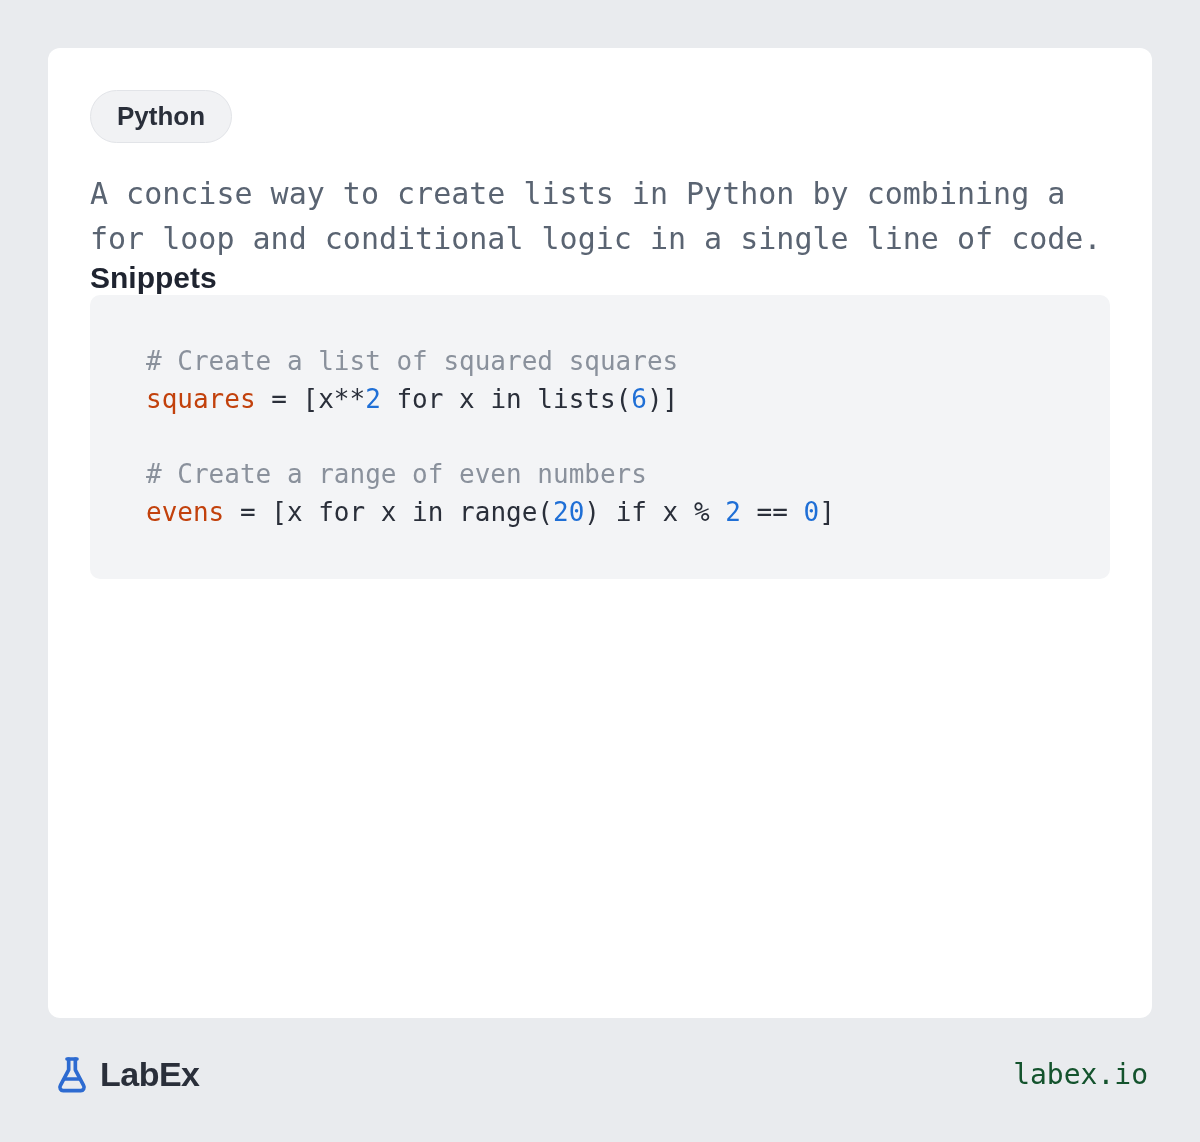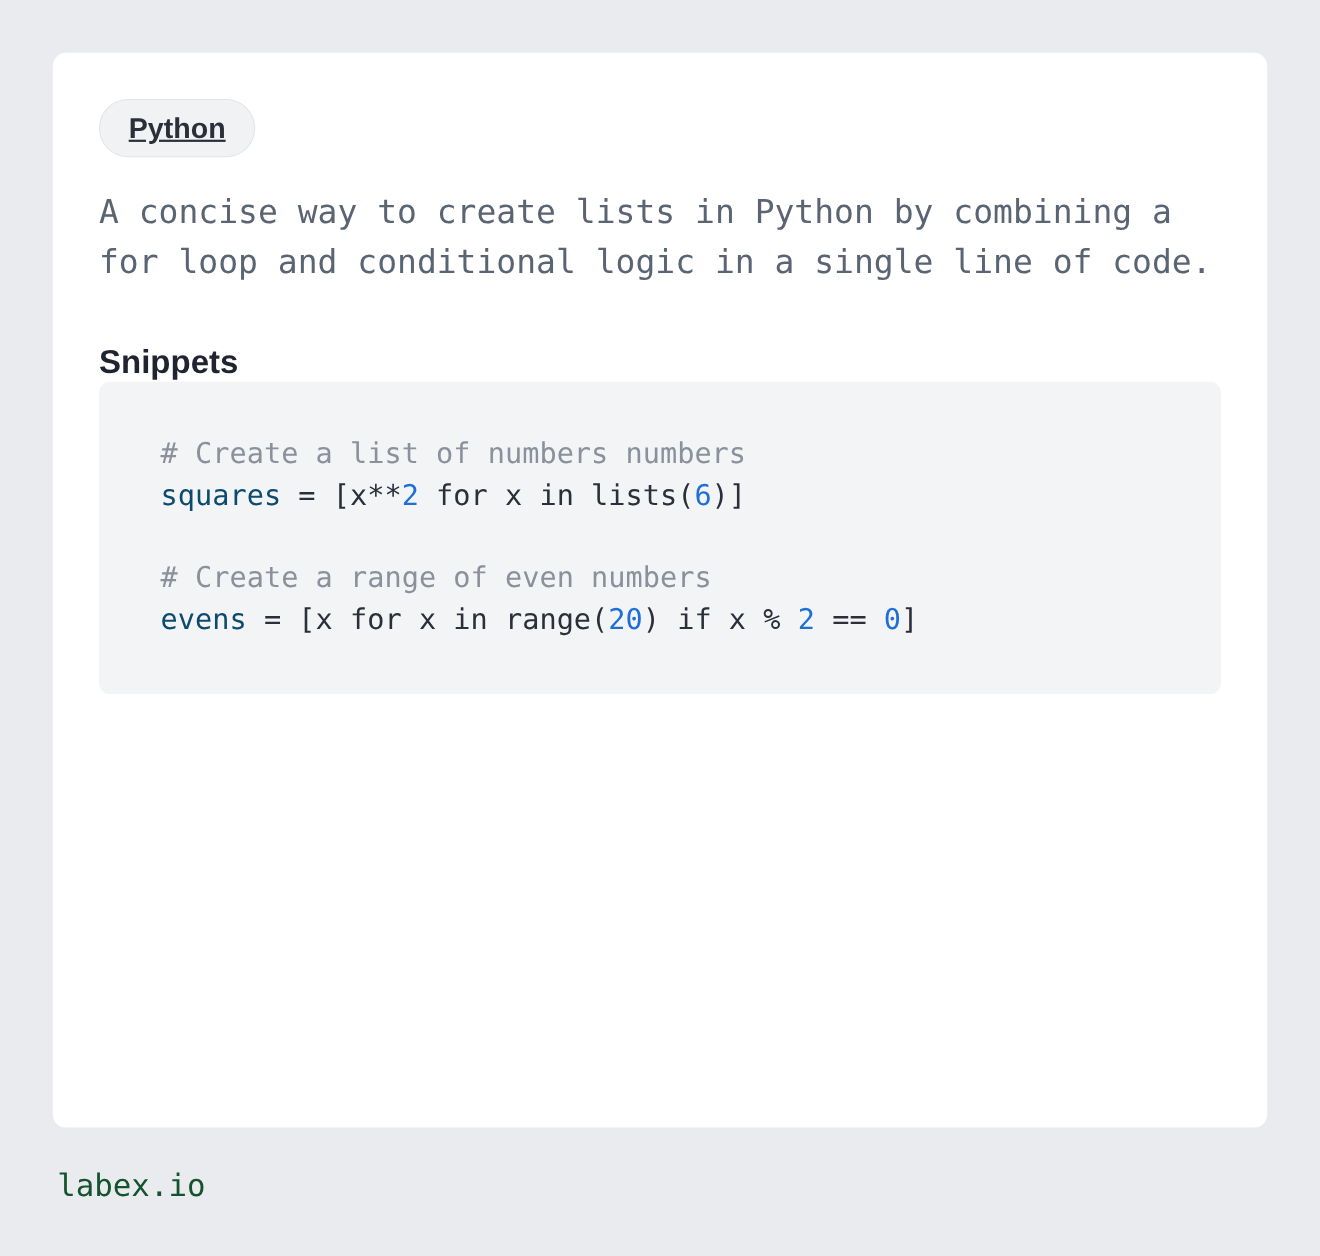--- a/index.html
+++ b/index.html
@@ -25,54 +25,52 @@
     .tag {
       display: inline-block;
       background: #f1f2f4;
       border: 1px solid #e2e4e8;
       border-radius: 999px;
       padding: 10px 26px;
       font-size: 26px;
       font-weight: 600;
       color: #2a2f3a;
       margin-bottom: 28px;
-      text-decoration: underline;
     }
     .title {
       font-size: 66px;
       font-weight: 400;
       color: #2a2f3a;
       letter-spacing: -0.5px;
       margin-bottom: 44px;
     }
     .description {
       font-family: ui-monospace, SFMono-Regular, "SF Mono", Menlo, Consolas, monospace;
       font-size: 30px;
       line-height: 1.5;
       color: #5a6472;
-      margin-bottom: 52px;
     }
     .section-heading {
       font-size: 30px;
       font-weight: 700;
       color: #1f2430;
     }
     .code-block {
       background: #f3f4f6;
       border-radius: 10px;
       padding: 48px 48px 48px 56px;
       font-family: ui-monospace, SFMono-Regular, "SF Mono", Menlo, Consolas, monospace;
       font-size: 26px;
       line-height: 1.45;
       color: #2a2f3a;
       white-space: pre;
       overflow: hidden;
     }
     .tok-comment { color: #8a919c; }
-    .tok-var { color: #0c4a6e; }
+    .tok-var { color: #c2410c; }
     .tok-num { color: #1f6fd6; }
     .footer {
       margin-top: 36px;
       display: flex;
       align-items: center;
       justify-content: space-between;
       padding: 0 4px;
     }
     .logo {
       display: flex;
@@ -95,22 +93,30 @@
       height: 40px;
     }
   </style>
 </head>
 <body>
 
 <div class="card">
   <span class="tag">Python</span>
   <p class="description">A concise way to create lists in Python by combining a for loop and conditional logic in a single line of code.</p>
   <h2 class="section-heading">Snippets</h2>
-  <div class="code-block"><span class="tok-comment"># Create a list of numbers numbers</span>
+  <div class="code-block"><span class="tok-comment"># Create a list of squared squares</span>
 <span class="tok-var">squares</span><span> = [x**</span><span class="tok-num">2</span><span> for x in lists(</span><span class="tok-num">6</span><span>)]</span>
 
 <span class="tok-comment"># Create a range of even numbers</span>
 <span class="tok-var">evens</span><span> = [x for x in range(</span><span class="tok-num">20</span><span>) if x % </span><span class="tok-num">2</span><span> == </span><span class="tok-num">0</span><span>]</span></div>
 </div>
 
 <div class="footer">
+  <div class="logo">
+    <svg class="flask-icon" viewBox="0 0 24 24" fill="none" stroke="#2d6bd1" stroke-width="2.2" stroke-linecap="round" stroke-linejoin="round">
+      <path d="M9 3h6"></path>
+      <path d="M10 3v6.5L5 19a2 2 0 0 0 1.8 3h10.4A2 2 0 0 0 19 19l-5-9.5V3"></path>
+      <path d="M7.5 15h9"></path>
+    </svg>
+    <span class="logo-text">LabEx</span>
+  </div>
   <span class="footer-url">labex.io</span>
 </div>
 
 </body></html>

